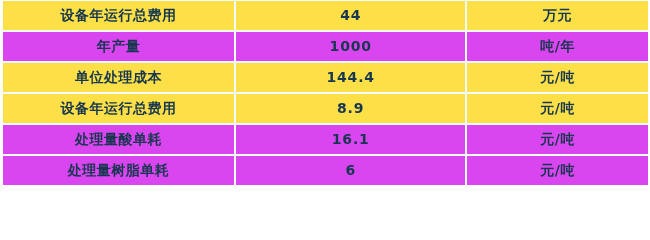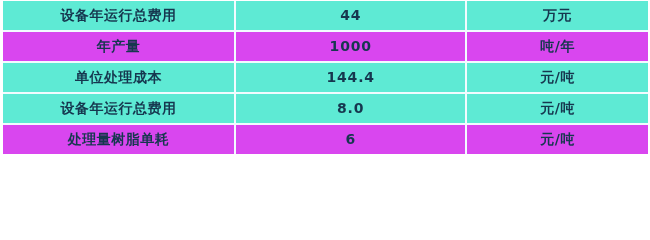--- a/index.html
+++ b/index.html
@@ -39,21 +39,21 @@
     letter-spacing: 0.5px;
     border-right: 2px solid #f2fbff;
     border-bottom: 2px solid #f2fbff;
     overflow: hidden;
     white-space: nowrap;
   }
   table.cost-table td.last-col {
     border-right: none;
   }
   table.cost-table tr.row-dark td {
-    background: #5eead4;
+    background: #fde047;
   }
   table.cost-table tr.row-light td {
     background: #d946ef;
   }
   table.cost-table tr:last-child td {
     border-bottom: none;
   }
   td.col-label { width: 216px; }
   td.col-value { width: 214px; text-decoration: underline; }
   td.col-unit  { width: 169px; }
@@ -85,21 +85,26 @@
           <td class="col-value"><span class="cell-text numeric">1000</span></td>
           <td class="col-unit last-col"><span class="cell-text unit">吨/年</span></td>
         </tr>
         <tr class="row-dark">
           <td class="col-label"><span class="cell-text">单位处理成本</span></td>
           <td class="col-value"><span class="cell-text numeric">144.4</span></td>
           <td class="col-unit last-col"><span class="cell-text unit">元/吨</span></td>
         </tr>
         <tr class="row-dark">
           <td class="col-label"><span class="cell-text">设备年运行总费用</span></td>
-          <td class="col-value"><span class="cell-text numeric">8.0</span></td>
+          <td class="col-value"><span class="cell-text numeric">8.9</span></td>
+          <td class="col-unit last-col"><span class="cell-text unit">元/吨</span></td>
+        </tr>
+        <tr class="row-light">
+          <td class="col-label"><span class="cell-text">处理量酸单耗</span></td>
+          <td class="col-value"><span class="cell-text numeric">16.1</span></td>
           <td class="col-unit last-col"><span class="cell-text unit">元/吨</span></td>
         </tr>
         <tr class="row-light">
           <td class="col-label"><span class="cell-text">处理量树脂单耗</span></td>
           <td class="col-value"><span class="cell-text numeric">6</span></td>
           <td class="col-unit last-col"><span class="cell-text unit">元/吨</span></td>
         </tr>
       </tbody>
   </table>
 </div>

